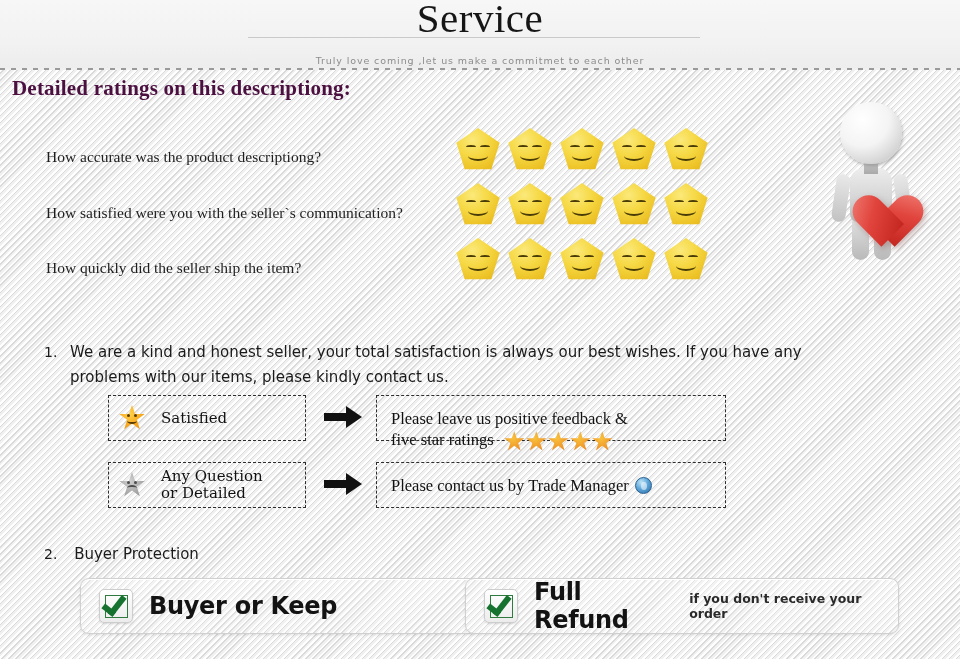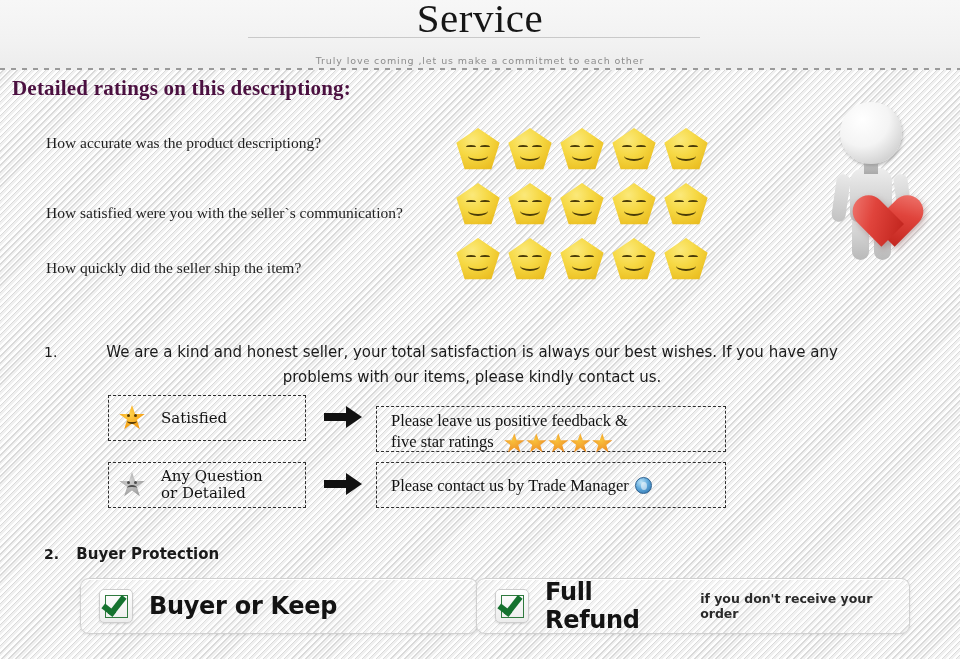--- a/index.html
+++ b/index.html
@@ -98,21 +98,21 @@
   }
 
   
   .q-row {
     position: absolute;
     left: 46px;
     font-family: "Liberation Serif", serif;
     font-size: 15.5px;
     color: #1e1e1e;
   }
-  .q-row.r0 { top: 64px; }
+  .q-row.r0 { top: 78px; }
   .q-row.r1 { top: 134px; }
   .q-row.r2 { top: 189px; }
 
   .stars-row {
     position: absolute;
     left: 455px;
     display: flex;
     gap: 6px;
   }
   .stars-row.r0 { top: 57px; }
@@ -222,30 +222,28 @@
     color: #1a1a1a;
   }
   .note-1 .num {
     position: absolute;
     left: 0; top: 0;
     font-size: 14px;
   }
   .note-1 .txt {
     display: block;
     margin-left: 26px;
-    text-align: center;
   }
 
   .note-2 {
     position: absolute;
     left: 44px; top: 475px;
     font-family: "DejaVu Sans", sans-serif;
     font-size: 15px;
     color: #1a1a1a;
-    font-weight: bold;
   }
   .note-2 .num { margin-right: 12px; font-size: 14px; }
 
   
   .flow { position: absolute; }
   .flow.row1 { left: 108px; top: 325px; }
   .flow.row2 { left: 108px; top: 392px; }
 
   .dash-box {
     border: 1.5px dashed #2e2e2e;
@@ -392,21 +390,21 @@
         rgba(242,242,242,0.9) 3px,
         rgba(242,242,242,0.9) 5px),
       linear-gradient(180deg,#fbfbfb,#e8e8e8);
     border: 1px solid #d0d0d0;
     box-shadow: inset 0 1px 0 #ffffff, 0 1px 3px rgba(0,0,0,0.10);
     display: flex;
     align-items: center;
     padding-left: 18px;
   }
   .prot.left  { left: 80px;  width: 398px; }
-  .prot.right { left: 476px; width: 434px; }
+  .prot.right { left: 465px; width: 434px; }
 
   .checkbox {
     width: 34px; height: 34px;
     border-radius: 5px;
     background: linear-gradient(180deg,#ffffff,#ececec);
     border: 1px solid #cdcdcd;
     box-shadow: 0 1px 2px rgba(0,0,0,0.12);
     position: relative;
     flex: 0 0 auto;
   }
@@ -583,21 +581,21 @@
             <span class="fe l"></span>
             <span class="fe r"></span>
             <span class="fm"></span>
         </span>
         <span class="label-script" style="margin-left:16px;">Satisfied</span>
       </div>
       <div class="arrow">
         <span class="stem"></span>
           <span class="head"></span>
       </div>
-      <div class="dash-box box-right" style="display:block; padding-top:3px;margin-top:11px;">
+      <div class="dash-box box-right" style="display:block; padding-top:12px;">
         <div class="box-text">Please leave us positive feedback &amp;</div>
         <div class="box-text">
           <span>five star ratings</span>
           <span class="mini-stars">
             <span class="mini-star"></span>
             <span class="mini-star"></span>
             <span class="mini-star"></span>
             <span class="mini-star"></span>
             <span class="mini-star"></span>
           </span>

